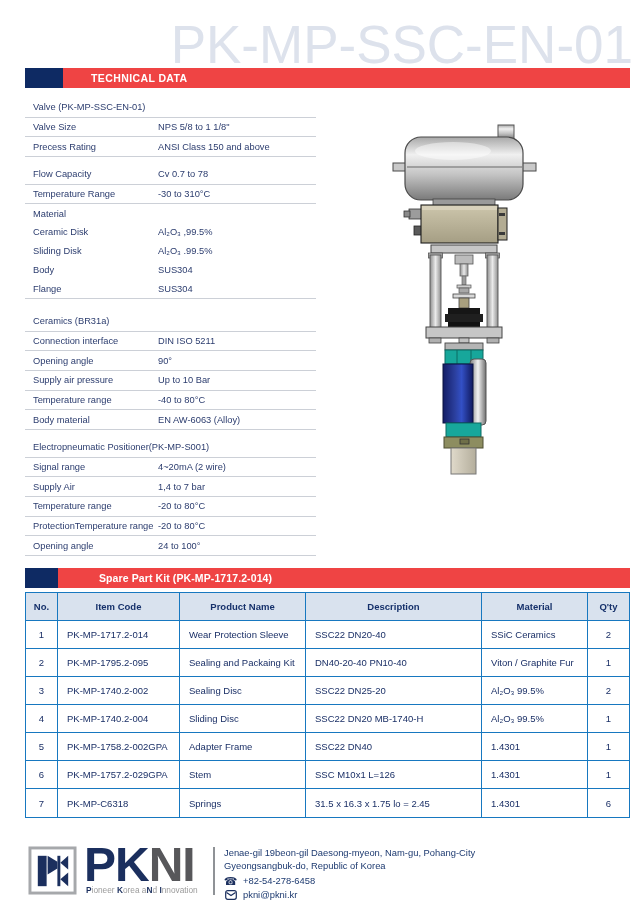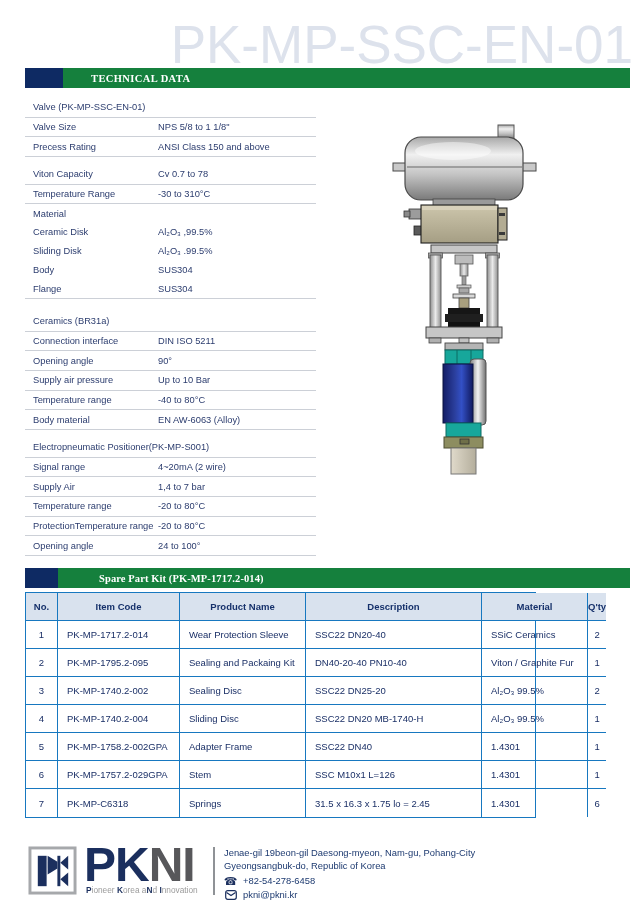--- a/index.html
+++ b/index.html
@@ -6,42 +6,42 @@
   #page{
     position:relative;width:641px;height:906px;background:#ffffff;overflow:hidden;
     font-family:"Liberation Sans", sans-serif;color:#22376b;
   }
   
   .doc-code{
     position:absolute;top:14px;right:8px;font-size:53px;font-weight:500;
     color:#dde2ec;letter-spacing:0px;white-space:nowrap;
   }
   
-  .section-bar{position:absolute;left:25px;width:605px;height:20px;background:#15803d;display:flex;align-items:center;font-family:Liberation Serif, serif;}
+  .section-bar{position:absolute;left:25px;width:605px;height:20px;background:#ef4444;display:flex;align-items:center;}
   .section-bar .navy-block{width:38px;height:20px;background:#0e2a63;flex:0 0 auto;}
   .section-bar .bar-title{color:#ffffff;font-weight:bold;}
   #bar-technical{top:68px;}
   #bar-technical .bar-title{font-size:10.5px;padding-left:28px;letter-spacing:.4px;}
   #bar-spare{top:568px;gap:25px;}
   #bar-spare .navy-block{width:33px;}
   #bar-spare .bar-title{font-size:10.5px;padding-left:16px;letter-spacing:.1px;}
   
   #spec-list{position:absolute;left:25px;top:98px;width:291px;font-size:9.3px;color:#2b3c6e;}
   .trow{display:flex;align-items:center;height:18.7px;border-bottom:1px solid #ccd0d7;}
   .trow.nb{border-bottom:none;}
   .trow.gap8{margin-top:8px;}
   .trow.gap12{margin-top:13px;}
   .trow .lbl{width:125px;padding-left:8px;flex:0 0 auto;white-space:nowrap;}
   .trow .val{flex:1;white-space:nowrap;}
   .trow.group .lbl{width:auto;}
   
   #valve-illustration{position:absolute;left:383px;top:95px;width:165px;height:395px;}
   
   #spare-table{
-    position:absolute;left:25px;top:592px;width:511px;
+    position:absolute;left:25px;top:592px;width:605px;
     border:1.5px solid #1778c0;box-sizing:border-box;
     display:grid;grid-template-columns:32px 122px 126px 176px 106px 1fr;
     font-size:9.5px;color:#1a2f66;
   }
   #spare-table .cell{
     border-right:1px solid #1778c0;border-bottom:1px solid #1778c0;
     height:28px;box-sizing:border-box;display:flex;align-items:center;
   }
   #spare-table .cell.last-col{border-right:none;}
   #spare-table .cell.last-row{border-bottom:none;}
@@ -82,21 +82,21 @@
       </div>
     <div class="trow">
         <span class="lbl">Valve Size</span>
         <span class="val">NPS 5/8  to 1 1/8"</span>
       </div>
     <div class="trow">
         <span class="lbl">Precess Rating</span>
         <span class="val">ANSI Class 150 and above</span>
       </div>
     <div class="trow gap8">
-        <span class="lbl">Viton Capacity</span>
+        <span class="lbl">Flow Capacity</span>
         <span class="val">Cv 0.7 to 78</span>
       </div>
     <div class="trow">
         <span class="lbl">Temperature Range</span>
         <span class="val">-30 to 310°C</span>
       </div>
     <div class="trow nb">
         <span class="lbl">Material</span>
         <span class="val"></span>
       </div>

